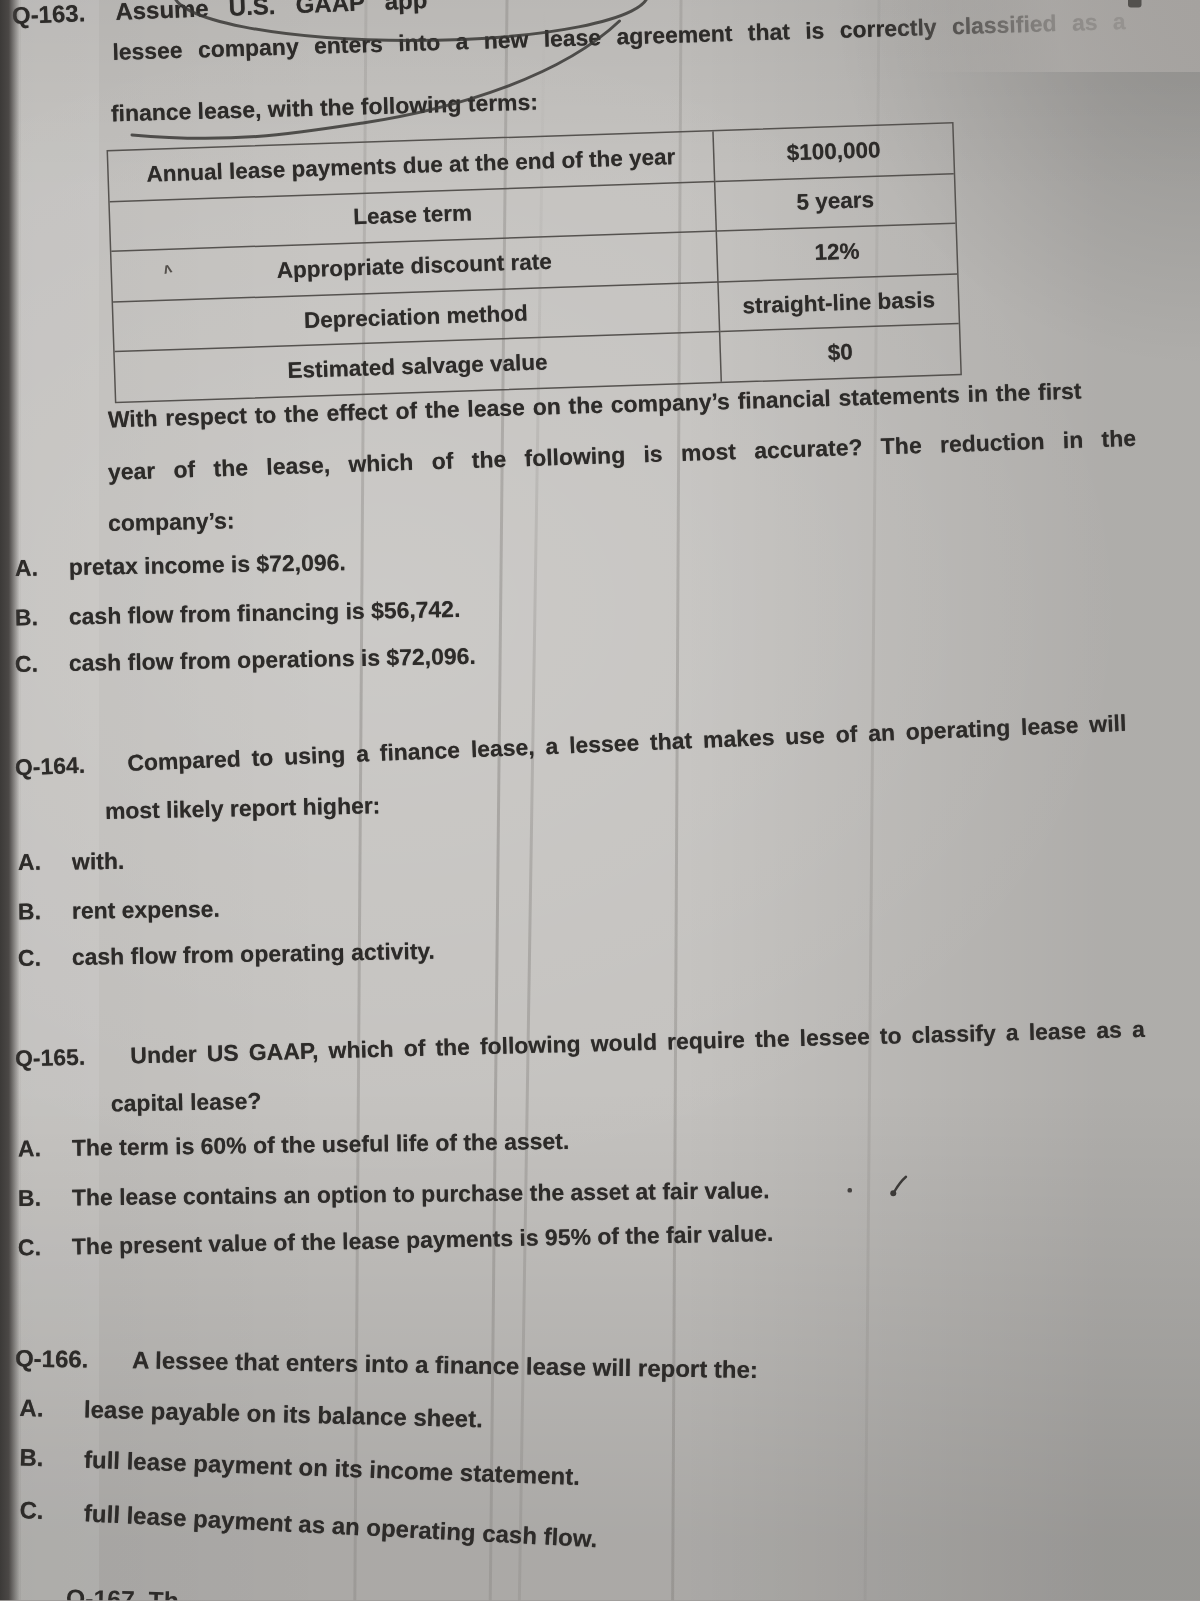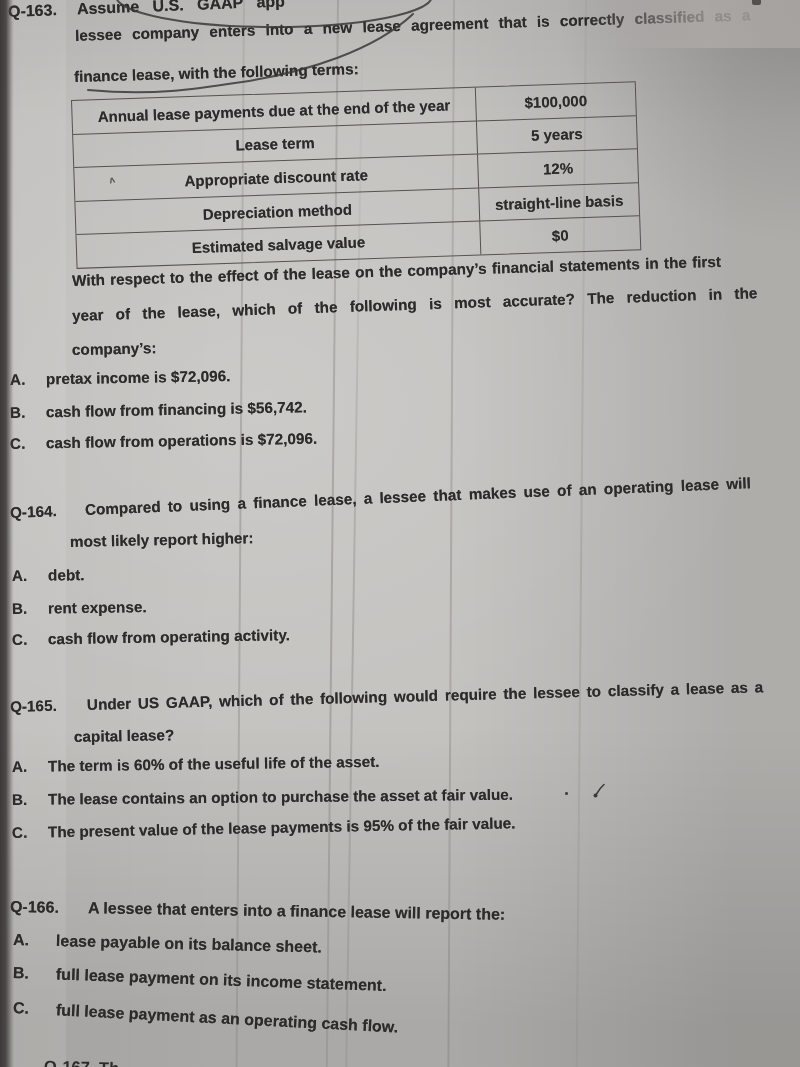--- a/index.html
+++ b/index.html
@@ -92,21 +92,21 @@
   <div class="tline opt" style="left:10px;top:434px;transform:rotate(-1.0deg)">
     <span class="letter">C.</span><span>cash flow from operations is $72,096.</span>
   </div>
 
   <div class="tline" style="left:10px;top:503px;transform:rotate(-2.3deg)">
     <span class="qnum w164">Q-164.</span><span style="word-spacing:3px">Compared to using a finance lease, a lessee that makes use of an operating lease will</span>
   </div>
   <div class="tline" style="left:70px;top:532px;transform:rotate(-1.2deg)">most likely report higher:</div>
 
   <div class="tline opt" style="left:12px;top:566px;transform:rotate(-0.6deg)">
-    <span class="letter">A.</span><span>debt.</span>
+    <span class="letter">A.</span><span>with.</span>
   </div>
   <div class="tline opt" style="left:12px;top:599px;transform:rotate(-0.8deg)">
     <span class="letter">B.</span><span>rent expense.</span>
   </div>
   <div class="tline opt" style="left:12px;top:630px;transform:rotate(-1.0deg)">
     <span class="letter">C.</span><span>cash flow from operating activity.</span>
   </div>
 
   <div class="tline" style="left:10px;top:697px;transform:rotate(-1.5deg)">
     <span class="qnum w165">Q-165.</span><span style="word-spacing:2.5px">Under US GAAP, which of the following would require the lessee to classify a lease as a</span>

